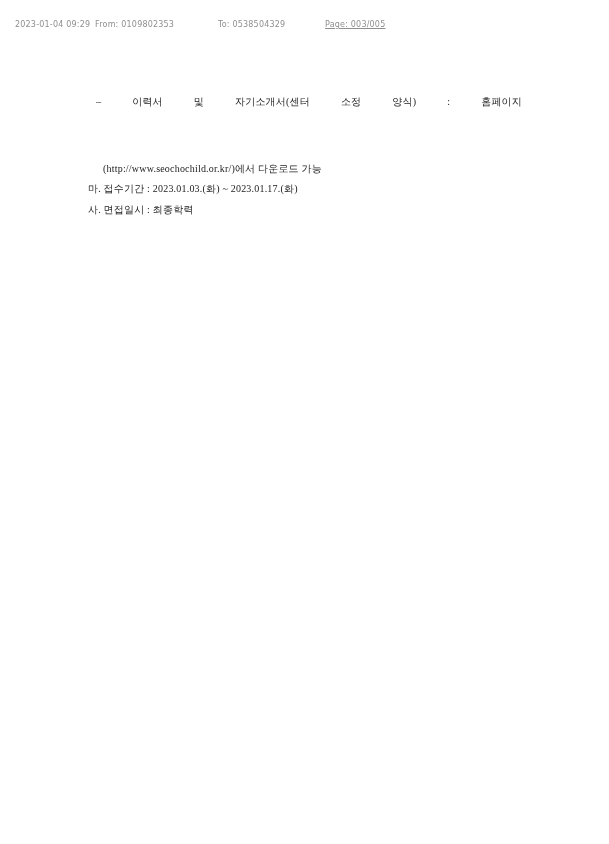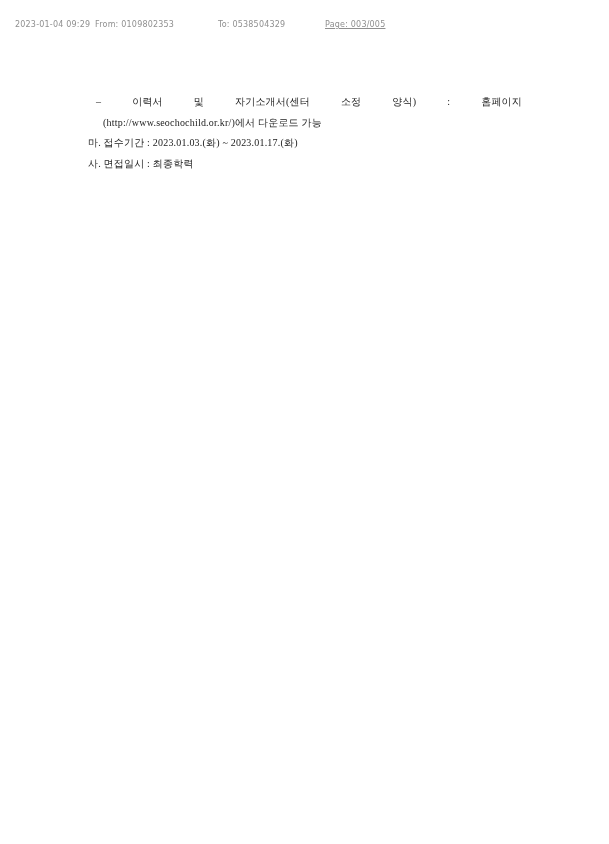--- a/index.html
+++ b/index.html
@@ -45,21 +45,21 @@
     line-height: 20.5px;
     letter-spacing: 0.2px;
   }
   .doc-line { white-space: nowrap; }
   .doc-line.justified {
     white-space: normal;
     text-align: justify;
     text-align-last: justify;
     padding-left: 8px;
   }
-  .doc-line.indent-url    { padding-left: 15px; }
+  .doc-line.indent-url    { padding-left: 15px; margin-top: 46px; }
   .doc-line.indent-bullet { padding-left: 6px; }
 </style>
 </head>
 <body>
 
 <div class="page">
 
   <div class="fax-header">
     <span class="fh-datetime">2023-01-04  09:29</span>
     <span class="fh-from">From: 0109802353</span>

